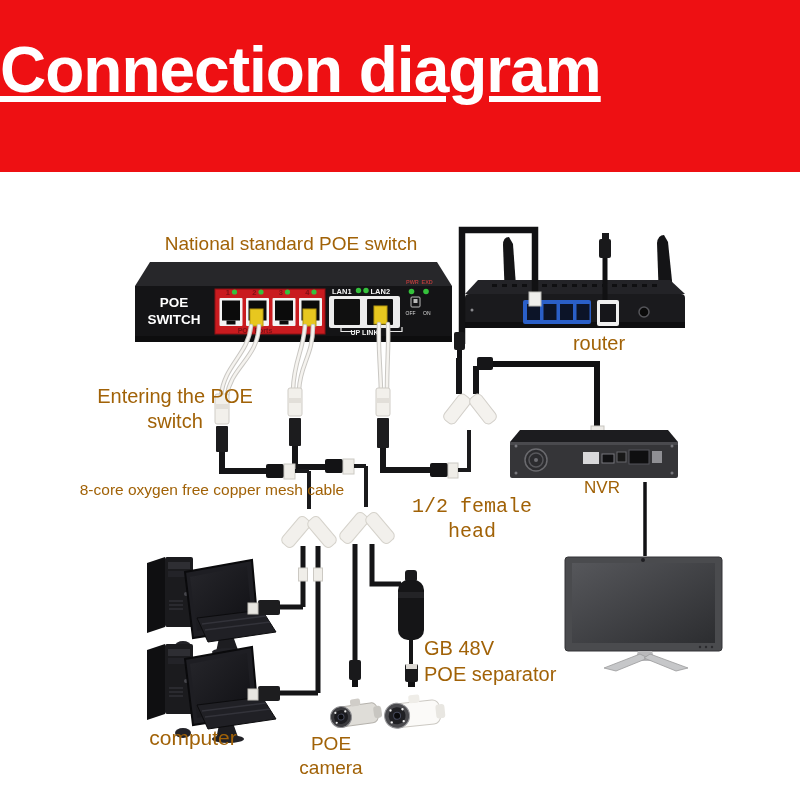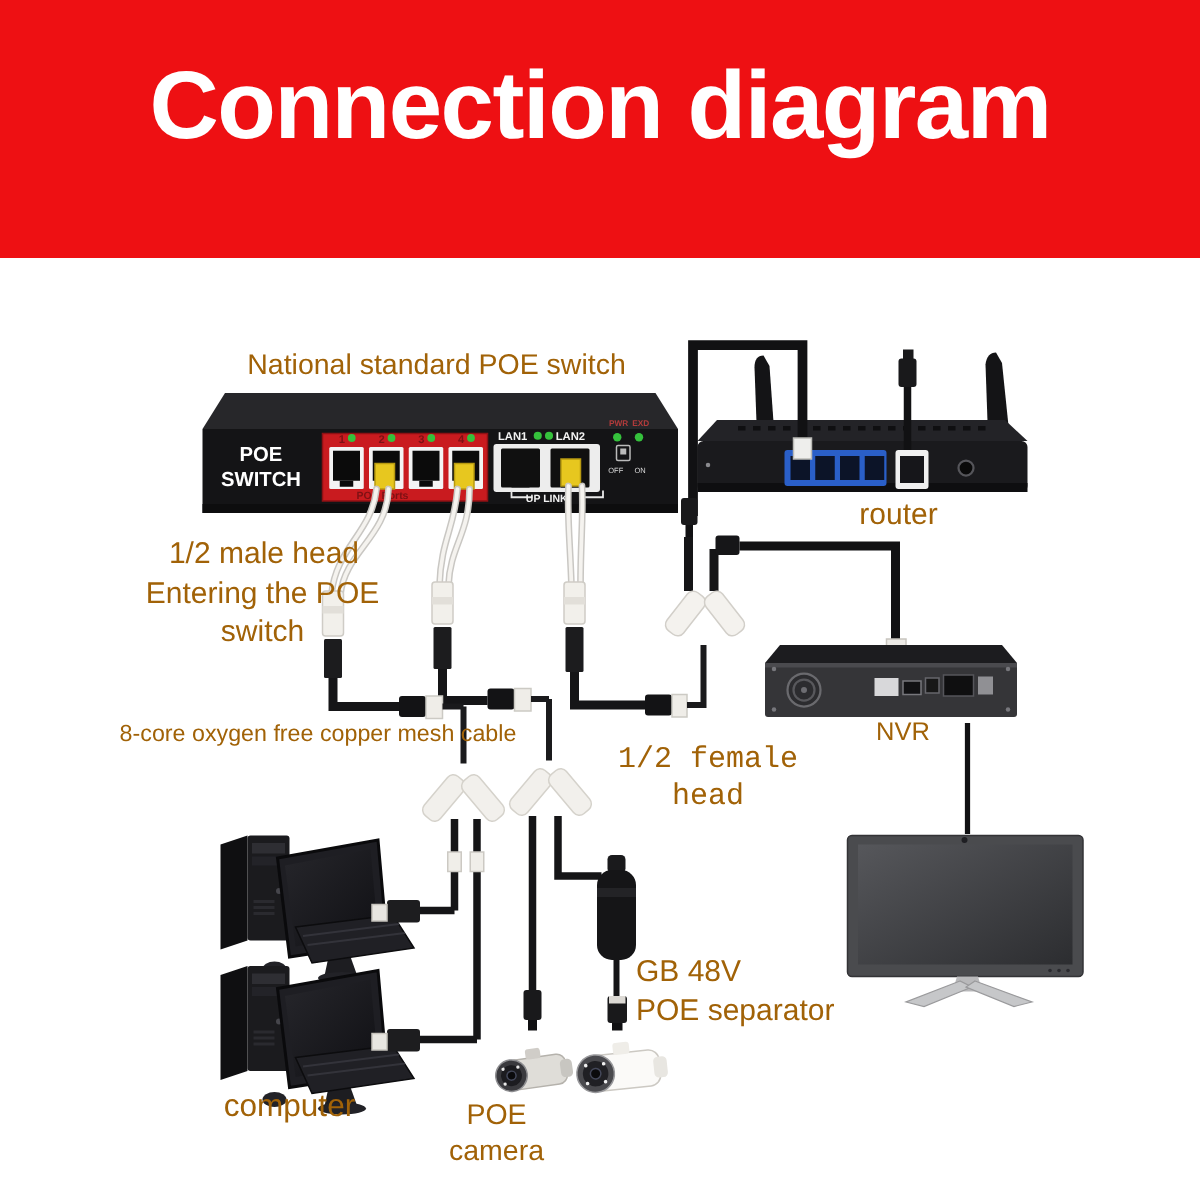--- a/index.html
+++ b/index.html
@@ -1,20 +1,20 @@
 <!DOCTYPE html>
 <html><head>
 <meta charset="utf-8">
 <style>
   html,body{margin:0;padding:0;background:#ffffff;}
   #stage{position:relative;width:800px;height:800px;background:#ffffff;overflow:hidden;
          font-family:"Liberation Sans","DejaVu Sans",sans-serif;}
   #banner{position:absolute;left:0;top:0;width:800px;height:172px;background:#ee1013;z-index:3;}
-  #banner .title{position:absolute;left:0;top:30px;width:800px;text-align:center;
-                 color:#ffffff;font-size:64px;font-weight:700;letter-spacing:-1px;line-height:80px;}
+  #banner .title{position:absolute;left:0;top:30px;width:800px;text-align:left;
+                 color:#ffffff;font-size:64px;font-weight:700;letter-spacing:-1px;line-height:80px;text-decoration:underline;}
   .lbl{position:absolute;z-index:2;color:#a16207;text-align:center;line-height:1.25;}
   .sm{font-size:15.5px;}
   .md{font-size:19px;}
   .lg{font-size:20px;}
   svg{position:absolute;left:0;top:0;z-index:1;}
   .devtxt{position:absolute;z-index:2;color:#ffffff;font-weight:700;text-align:center;}
 </style>
 </head>
 <body>
 
@@ -357,21 +357,20 @@
     </g>
   </svg>
 
   <div class="lbl md" style="left:160px;top:232px;width:262px;">National standard POE switch</div>
 
   <div class="devtxt" style="left:134px;top:294px;width:80px;font-size:13.5px;line-height:17px;">
     <div>POE</div>
     <div>SWITCH</div>
   </div>
 
-  <div class="lbl lg" style="left:110px;top:357px;width:132px;">1/2 male head</div>
   <div class="lbl lg" style="left:68px;top:384px;width:214px;">Entering the POE switch</div>
 
   <div class="lbl sm" style="left:78px;top:480px;width:268px;text-align:center;">8-core oxygen free copper mesh cable</div>
 
   <div class="lbl lg" style="left:398px;top:494px;width:148px;font-family:Liberation Mono, monospace;">1/2 female head</div>
 
   <div class="lbl lg" style="left:564px;top:331px;width:70px;">router</div>
   <div class="lbl" style="left:580px;top:477px;width:44px;font-size:17px;">NVR</div>
 
   <div class="lbl lg" style="left:424px;top:636px;width:72px;text-align:left;">GB 48V</div>

